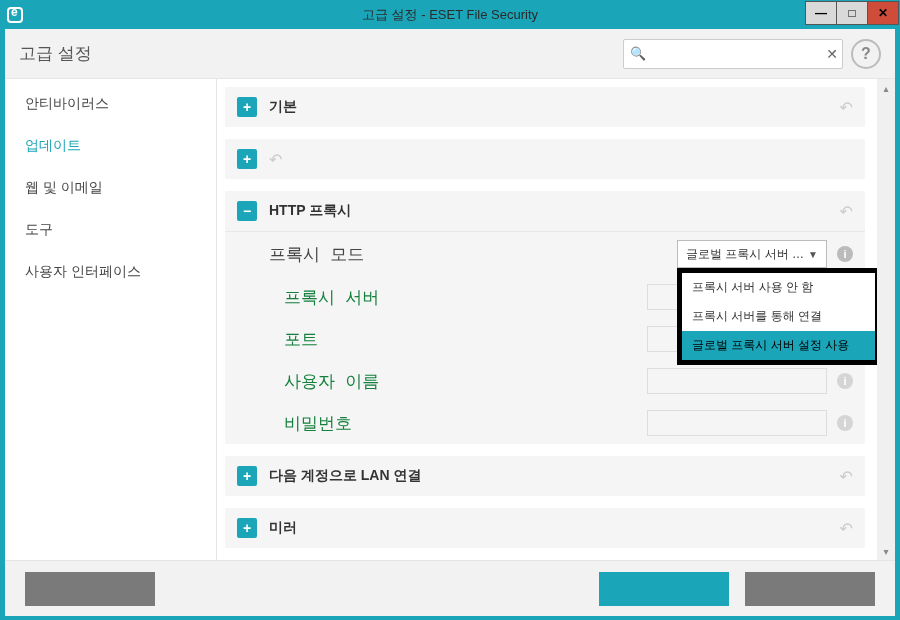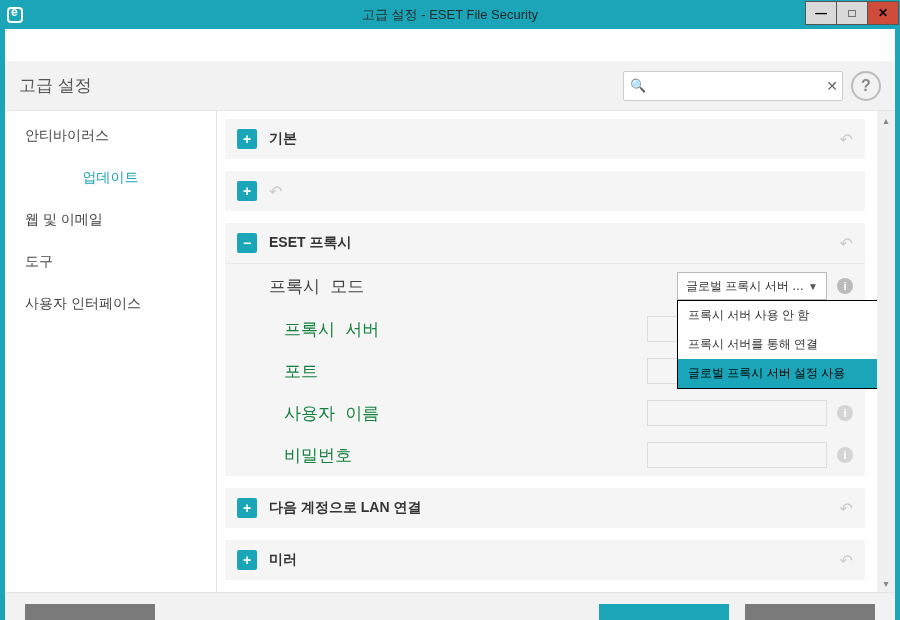--- a/index.html
+++ b/index.html
@@ -9,36 +9,36 @@
     .titlebar-icon { width: 28px; height: 28px; display: flex; align-items: center; justify-content: center; color: #fff; font-weight: bold; }
     .titlebar-icon span { display:inline-block; width:16px; height:16px; border:2px solid #fff; border-radius:4px; position:relative; }
     .titlebar-icon span::after { content:"e"; position:absolute; top:-4px; left:2px; font-size:12px; color:#fff; font-weight:bold; }
     .titlebar-title { position: absolute; left: 50%; transform: translateX(-50%); color: #2b2b2b; font-size: 13px; }
     .win-controls { position: absolute; right: 0; top: 0; display: flex; }
     .win-btn { width: 32px; height: 24px; border: 1px solid #555; margin-left: -1px; background: #d9d9d9; display: flex; align-items: center; justify-content: center; font-size: 12px; }
     .win-btn.close { background: #cf4b3a; color: #000; }
     .win-btn span { font-family: Arial; font-weight: bold; }
     .inner { flex: 1; border: 4px solid #1aa5b8; border-top: none; display: flex; flex-direction: column; background: #fff; }
 
-    .header { height: 50px; background: #f2f2f2; display: flex; align-items: center; padding: 0 14px; border-bottom: 1px solid #e5e5e5; margin-top: 32px; }
+    .header { height: 50px; background: #f2f2f2; display: flex; align-items: center; padding: 0 14px; border-bottom: 1px solid #e5e5e5; }
     .header-title { font-size: 17px; color: #555; flex: 1; }
     .search { display:flex; align-items:center; width: 220px; height: 30px; border: 1px solid #ccc; background: #fff; border-radius: 2px; padding: 0 6px; margin-right: 8px; }
     .search-icon { color: #888; font-size: 13px; margin-right: 4px; }
     .search input { flex:1; border:none; outline:none; font-size:13px; background:transparent; }
     .search-clear { color:#666; font-size:14px; cursor:pointer; }
     .help-btn { width: 30px; height: 30px; border: 2px solid #bbb; border-radius: 50%; display: flex; align-items: center; justify-content: center; color: #888; font-size: 16px; font-weight: bold; }
 
     .body { flex:1; display:flex; overflow:hidden; }
     .scrollbar { width:18px; background:#f0f0f0; display:flex; flex-direction:column; align-items:center; }
     .scroll-arrow { width:18px; height:18px; display:flex; align-items:center; justify-content:center; color:#888; font-size:10px; }
     .scroll-track { flex:1; }
 
     .sidebar { width: 212px; border-right: 1px solid #e5e5e5; padding-top: 4px; }
     .side-item { padding: 12px 20px; font-size: 14px; color: #444; cursor: pointer; }
-    .side-item.selected { color: #1aa5b8; text-align: center; }
+    .side-item.selected { color: #1aa5b8; }
 
     .content { flex:1; padding: 8px 12px 0 8px; overflow:hidden; }
     .panel { background:#f5f5f5; border-radius:2px; margin-bottom: 12px; }
     .panel-head { display:flex; align-items:center; padding: 10px 12px; }
     .toggle-box { width:20px; height:20px; background:#1aa5b8; display:flex; align-items:center; justify-content:center; color:#fff; font-size:14px; font-weight:bold; border-radius:2px; margin-right:12px; }
     .toggle-box.minus { font-size:14px; }
     .panel-title { font-size:14px; color:#333; font-weight:600; flex:1; }
     .revert-icon { color:#ccc; font-size:16px; }
     .info-icon { width:16px; height:16px; border-radius:50%; background:#bbb; color:#fff; font-size:11px; display:inline-flex; align-items:center; justify-content:center; font-weight:bold; }
     .info-icon.light { background:#d5d5d5; }
@@ -49,21 +49,21 @@
     .row-label.muted { color:#15803d;margin-left:15px; }
     .row .info-icon { margin-left: 10px; }
     .subheader { font-size:13px; color:#444; font-weight:600; padding: 14px 12px 10px 44px; }
     .field { width: 180px; height: 26px; border:1px solid #ddd; background:#f9f9f9; padding: 8px 8px; font-size:12px; color:#999; text-align:right; }
     .field:disabled { background:#f5f5f5; }
 
     .dropdown-wrap { position: relative; }
     .dropdown { width: 150px; height: 28px; border:1px solid #bbb; background:#fff; display:flex; align-items:center; padding: 0 8px; font-size:12px; color:#333; cursor:pointer; }
     .dropdown span:first-child { flex:1; white-space:nowrap; overflow:hidden; text-overflow:ellipsis; }
     .chev { font-size:10px; color:#555; }
-    .dropdown-list { position:absolute; top:28px; left:0; width:203px; background:#fff; border:1px solid #000000; z-index:10; }
+    .dropdown-list { position:absolute; top:28px; left:0; width:203px; background:#fff; border:5px solid #000000; z-index:10; }
     .dd-item { padding: 6px 10px; font-size:12px; color:#333; cursor:pointer; }
     .dd-item.selected { background:#1aa5b8; color:#000000; }
 
     .footer { height: 56px; background:#f2f2f2; border-top:1px solid #e5e5e5; display:flex; align-items:center; padding: 0 20px; }
     .btn { width:130px; height:34px; display:flex; align-items:center; justify-content:center; font-size:13px; cursor:pointer; }
     .btn-default { background:#7a7a7a; color:#fff; }
     .btn-ok { background:#1aa5b8; color:#fff; margin-right:16px; }
     .btn-cancel { background:#7a7a7a; color:#fff; }
     .footer-spacer { flex:1; }
   </style>
@@ -122,21 +122,21 @@
         <div class="panel">
           <div class="panel-head">
             <div class="toggle-box">+</div>
             <span class="revert-icon">↶</span>
           </div>
         </div>
 
         <div class="panel">
           <div class="panel-head">
             <div class="toggle-box minus">−</div>
-            <div class="panel-title">ESET 프록시</div>
+            <div class="panel-title">HTTP 프록시</div>
             <span class="revert-icon">↶</span>
           </div>
           <div class="panel-body">
             <div class="row">
               <div class="row-label">프록시 모드</div>
               <div class="dropdown-wrap">
                 <div class="dropdown">
                   <span>글로벌 프록시 서버 설정...</span>
                   <span class="chev">▼</span>
                 </div>

